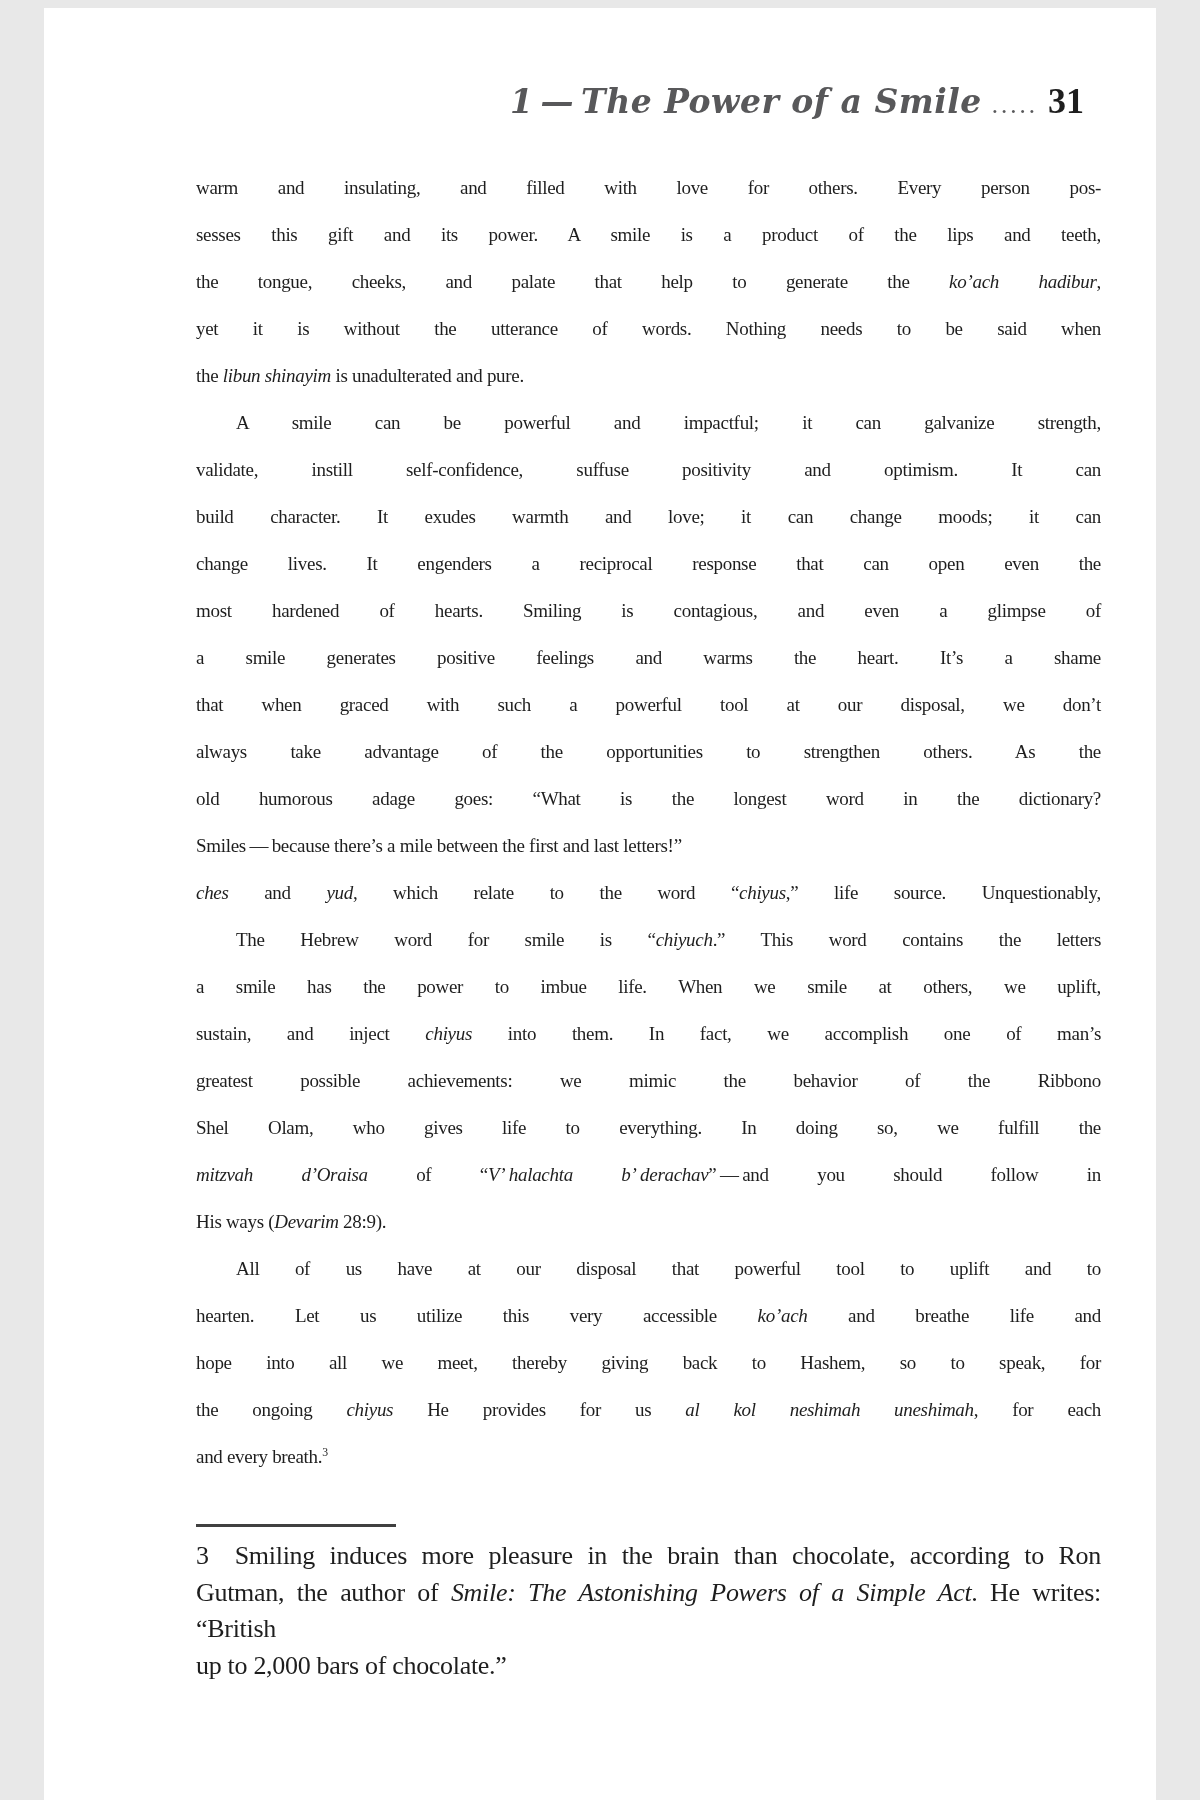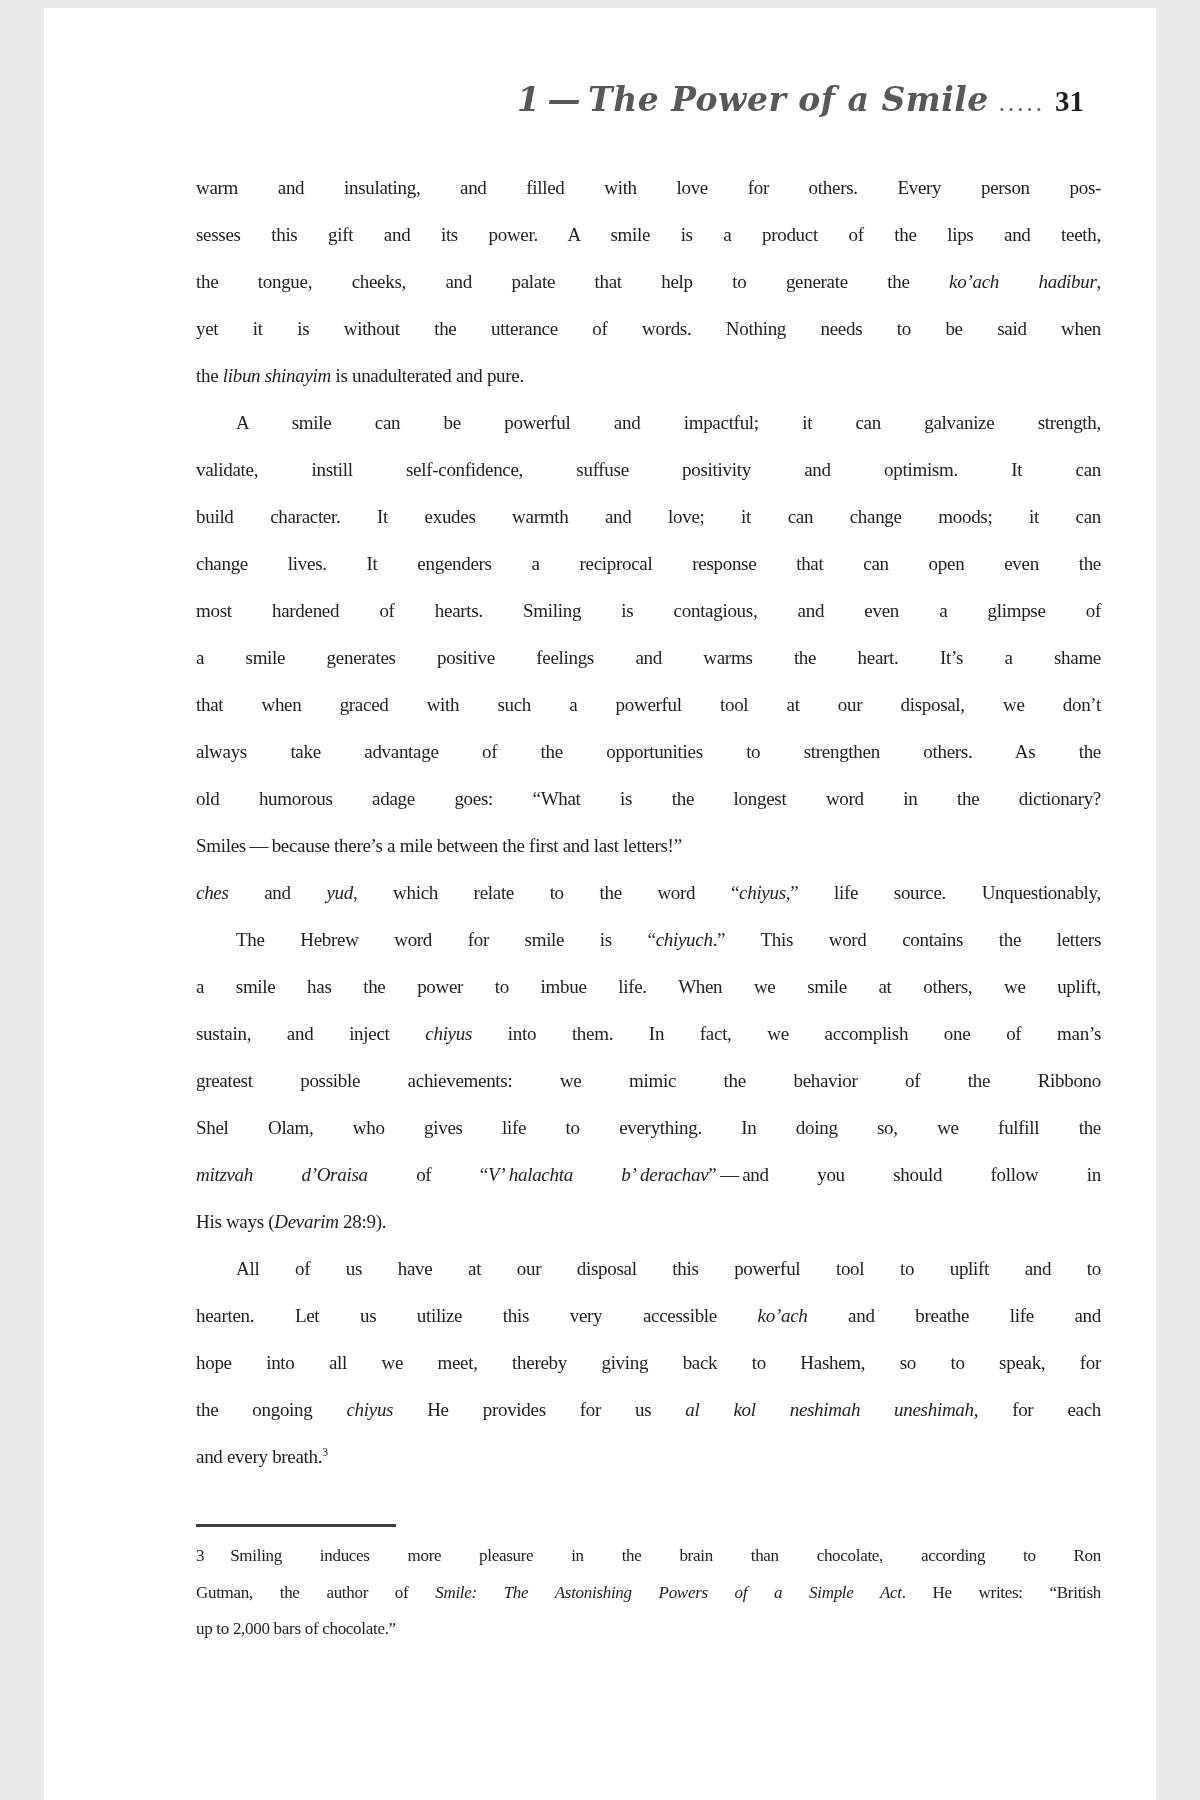--- a/index.html
+++ b/index.html
@@ -28,21 +28,21 @@
     font-size:33px;
     letter-spacing:0.5px;
     color:#58585a;
   }
   .dots-leader {
     font-size:25px;
     letter-spacing:3px;
     color:#58585a;
   }
   .page-number {
-    font-size:29px;
+    font-size:36px;
     font-weight:700;
     color:#1e1e1e;
   }
   
   .body-text {
     position:absolute;
     left:152px; top:156px;
     width:905px;
     font-size:19px;
     line-height:47px;
@@ -67,21 +67,21 @@
   .footnote-rule {
     position:absolute;
     left:152px; top:1516px;
     width:200px; height:3px;
     background:#404040;
   }
   .footnote {
     position:absolute;
     left:152px; top:1530px;
     width:905px;
-    font-size:17px;
+    font-size:26px;
     line-height:36.5px;
     letter-spacing:-0.3px;
   }
   .footnote .line {
     text-align:justify;
     text-align-last:justify;
   }
   .footnote .line.last {
     text-align-last:left;
   }
@@ -117,21 +117,21 @@
       <div class="line">old humorous adage goes: “What is the longest word in the dictionary?</div>
       <div class="line last">Smiles — because there’s a mile between the first and last letters!”</div>
       <div class="line"><i>ches</i> and <i>yud</i>, which relate to the word “<i>chiyus</i>,” life source. Unquestionably,</div>
       <div class="line indent">The Hebrew word for smile is “<i>chiyuch</i>.” This word contains the letters</div>
       <div class="line">a smile has the power to imbue life. When we smile at others, we uplift,</div>
       <div class="line">sustain, and inject <i>chiyus</i> into them. In fact, we accomplish one of man’s</div>
       <div class="line">greatest possible achievements: we mimic the behavior of the Ribbono</div>
       <div class="line">Shel Olam, who gives life to everything. In doing so, we fulfill the</div>
       <div class="line"><i>mitzvah d’Oraisa</i> of “<i>V’ halachta b’ derachav</i>” — and you should follow in</div>
       <div class="line last">His ways (<i>Devarim</i> 28:9).</div>
-      <div class="line indent">All of us have at our disposal this powerful tool to uplift and to</div>
+      <div class="line indent">All of us have at our disposal that powerful tool to uplift and to</div>
       <div class="line">hearten. Let us utilize this very accessible <i>ko’ach</i> and breathe life and</div>
       <div class="line">hope into all we meet, thereby giving back to Hashem, so to speak, for</div>
       <div class="line">the ongoing <i>chiyus</i> He provides for us <i>al kol neshimah uneshimah</i>, for each</div>
       <div class="line last">and every breath.<sup>3</sup></div>
     </div>
 
   <div class="footnote-rule"></div>
 
   <div class="footnote">
       <div class="line"><span class="fn-num">3</span>Smiling induces more pleasure in the brain than chocolate, according to Ron</div>

